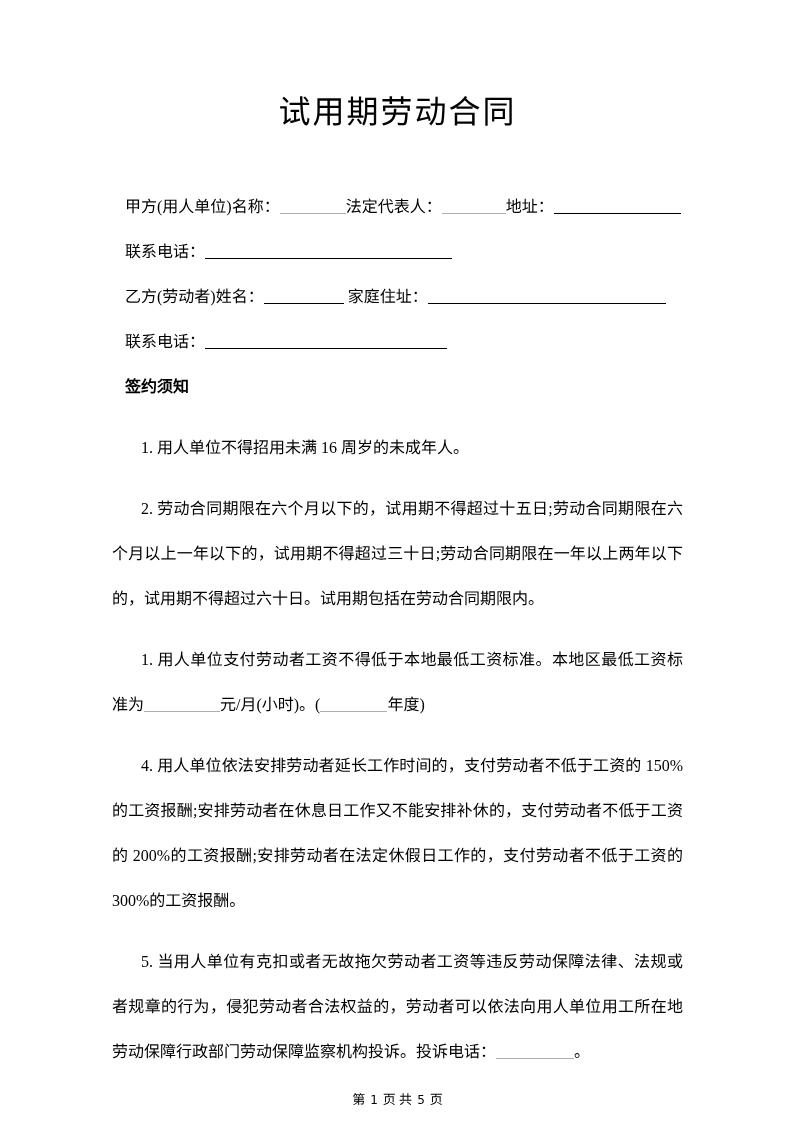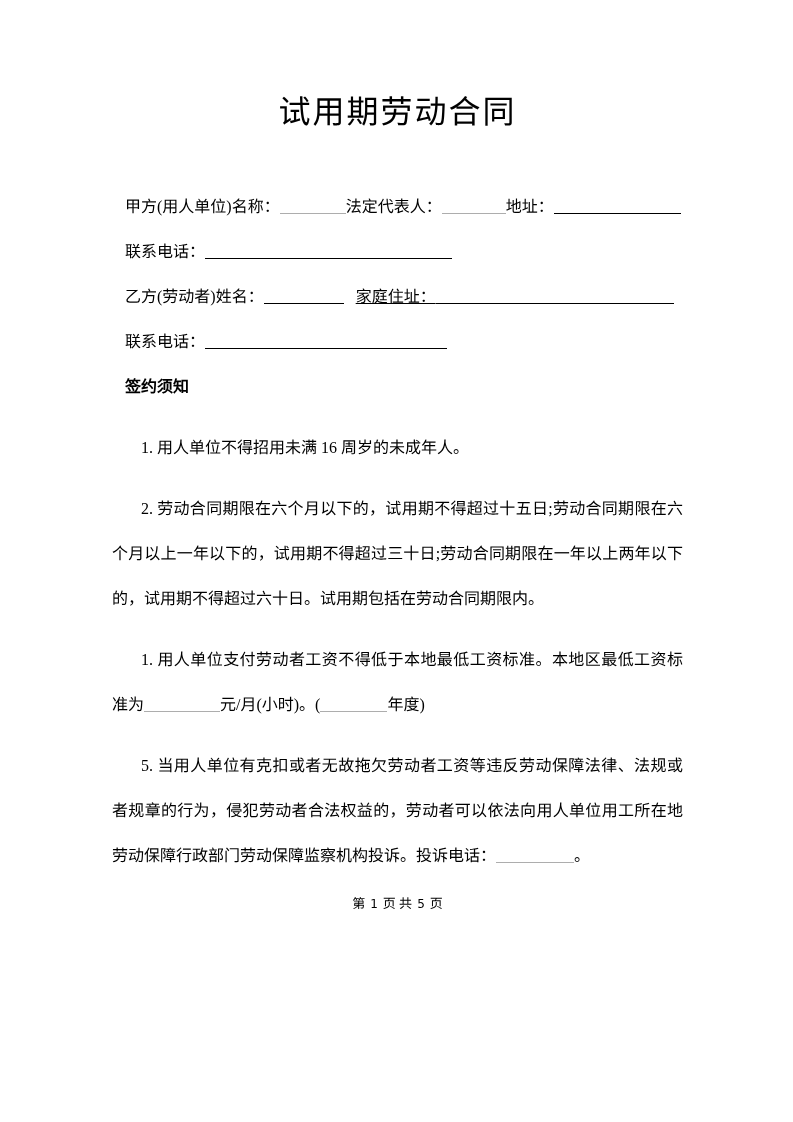--- a/index.html
+++ b/index.html
@@ -43,21 +43,21 @@
     height: 15px;
     position: relative;
     top: 2px;
     text-indent: 0;
     text-align: center;
     border-bottom: 1px solid var(--blank-underline-black, #000000);
   }
   .blank.gray {
     border-bottom-color: var(--blank-underline-gray, #adadad);
   }
-  .ml12 { margin-left: 12px; text-decoration: underline; }
+  .ml12 { margin-left: 4px; }
   .notice-heading {
     margin: 0;
     font-family: "Liberation Sans", "DejaVu Sans", sans-serif;
     font-weight: 700;
     font-size: 16px;
     line-height: 45px;
     text-indent: 29px;
   }
   .para {
     margin: 16px;
@@ -98,20 +98,21 @@
     </div>
 
     <p class="notice-heading">签约须知</p>
 
     <p class="para">1. 用人单位不得招用未满 16 周岁的未成年人。</p>
 
     <p class="para">2. 劳动合同期限在六个月以下的，试用期不得超过十五日;劳动合同期限在六个月以上一年以下的，试用期不得超过三十日;劳动合同期限在一年以上两年以下的，试用期不得超过六十日。试用期包括在劳动合同期限内。</p>
 
     <p class="para"><span>1. 用人单位支付劳动者工资不得低于本地最低工资标准。本地区最低工资标准为</span><span class="blank gray" style="width:76px"></span><span>元/月(小时)。(</span><span class="blank gray" style="width:67px"></span><span>年度)</span></p>
 
+    <p class="para">4. 用人单位依法安排劳动者延长工作时间的，支付劳动者不低于工资的 150%的工资报酬;安排劳动者在休息日工作又不能安排补休的，支付劳动者不低于工资的 200%的工资报酬;安排劳动者在法定休假日工作的，支付劳动者不低于工资的 300%的工资报酬。</p>
 
     <p class="para"><span>5. 当用人单位有克扣或者无故拖欠劳动者工资等违反劳动保障法律、法规或者规章的行为，侵犯劳动者合法权益的，劳动者可以依法向用人单位用工所在地劳动保障行政部门劳动保障监察机构投诉。投诉电话：</span><span class="blank gray" style="width:78px"></span><span>。</span></p>
 
 
     <p class="page-footer"><span>第</span><span class="num">1</span><span>页 共</span><span class="num">5</span><span>页</span></p>
 
   </div>
 </div>
 
 </body></html>

